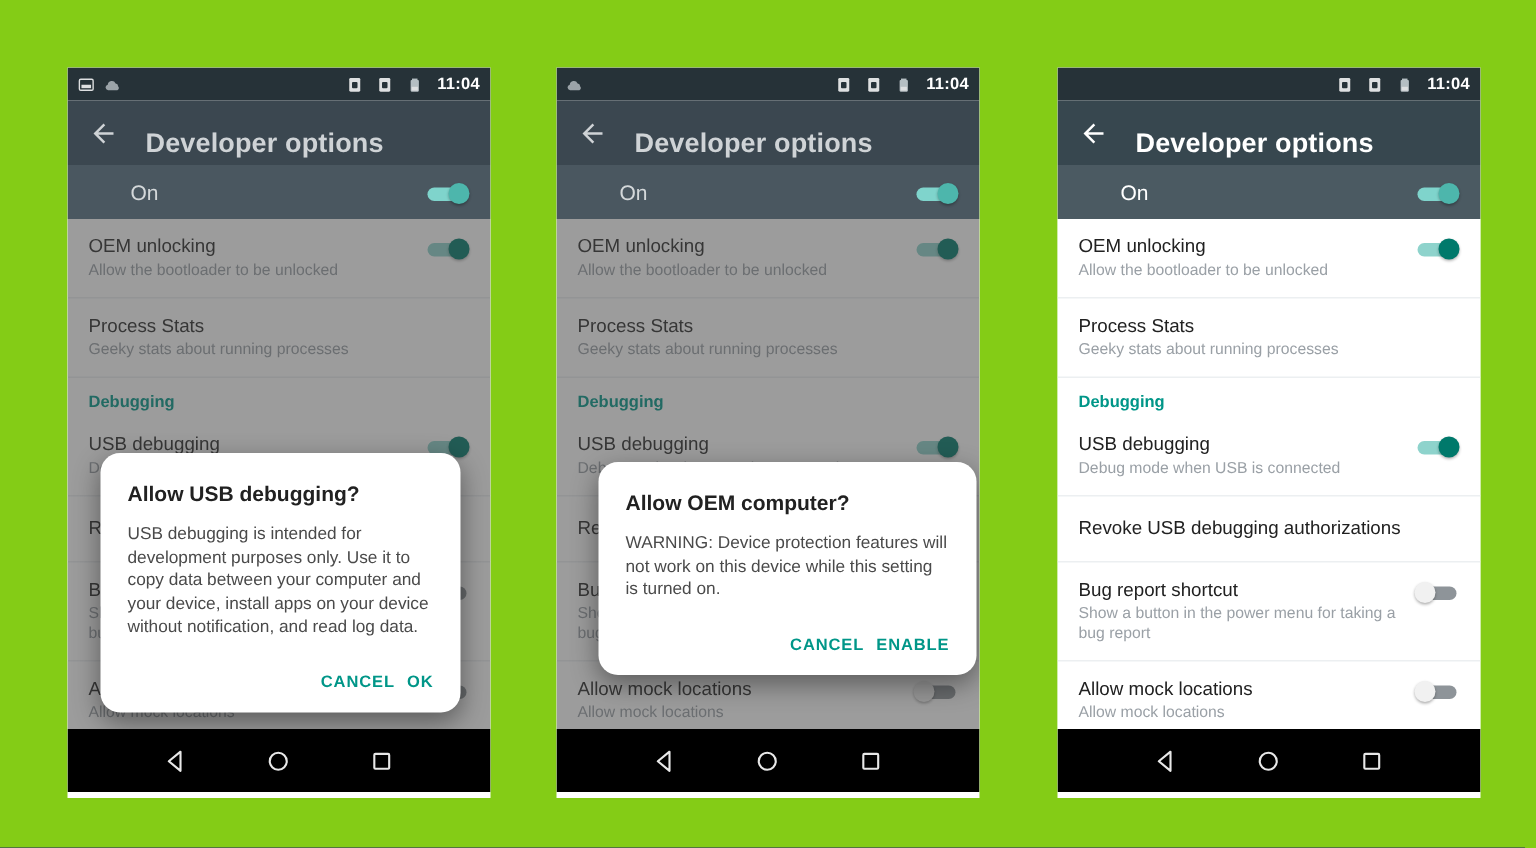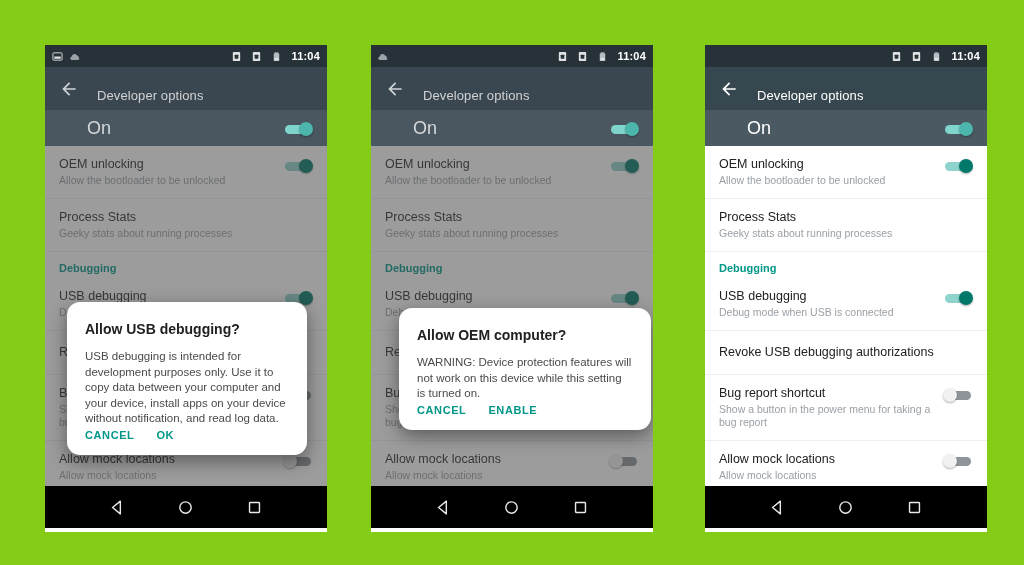--- a/index.html
+++ b/index.html
@@ -63,39 +63,39 @@
     z-index: 3;
   }
   .appbar.dim { background: #3b4750; }
   .back-arrow {
     width: 20px; height: 20px;
     margin-right: 18px;
     flex: 0 0 auto;
   }
   .appbar-title {
     color: #ffffff;
-    font-size: 13px;
-    font-weight: normal;
+    font-size: 18px;
+    font-weight: bold;
     letter-spacing: .1px;
     margin-top: 14px;
   }
 
   
   .masterrow {
     height: 36px;
     background: #4b5a62;
     display: flex;
     align-items: center;
     padding: 0 14px 0 42px;
     position: relative;
     z-index: 3;
   }
   .masterrow .mlabel {
     color: #ffffff;
-    font-size: 18px;
+    font-size: 14px;
   }
   .masterrow .sw { margin-left: auto; }
 
   
   .listwrap {
     position: relative;
     background: #ffffff;
     height: 340px;
     overflow: hidden;
   }
@@ -190,23 +190,23 @@
     line-height: 18px;
     margin-bottom: 11px;
   }
   .dlg-body {
     color: #4a4a4a;
     font-size: 11.5px;
     line-height: 15.5px;
   }
   .dlg-actions {
     display: flex;
-    justify-content: flex-start;
-    gap: 22px;
-    margin-top: 2px;
+    justify-content: flex-end;
+    gap: 8px;
+    margin-top: 22px;
     padding-bottom: 6px;
   }
   .dlg-btn {
     color: #009688;
     font-size: 11px;
     font-weight: bold;
     letter-spacing: .6px;
     background: none;
     border: none;
     cursor: pointer;

